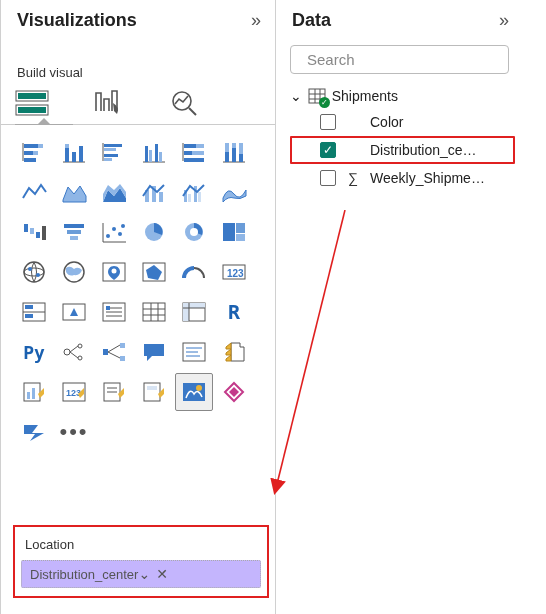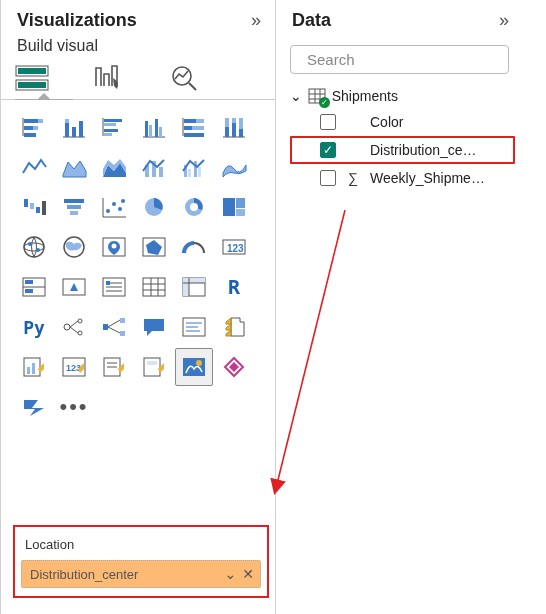--- a/index.html
+++ b/index.html
@@ -6,21 +6,21 @@
   body { width: 546px; height: 614px; background: #fff; position: relative; overflow: hidden; }
 
   .pane { position: absolute; top: 0; bottom: 0; border-left: 1px solid #d0d0d0; }
   .pane.viz { left: 0; width: 275px; }
   .pane.data { left: 275px; width: 248px; }
 
   .pane-header { display: flex; align-items: flex-start; justify-content: space-between; padding: 10px 14px 6px 16px; }
   .pane-title { font-size: 18px; font-weight: 600; color: #222; }
   .chev { font-size: 18px; color: #555; }
 
-  .build-visual { font-size: 16px; color: #333; padding: 0 0 8px 16px; }
+  .build-visual { font-size: 13px; color: #333; padding: 0 0 8px 16px; margin-top: 28px; }
 
   .mode-tabs { display: flex; gap: 42px; padding: 0 0 6px 14px; position: relative; }
   .mode-tabs .indicator { position: absolute; left: 14px; bottom: -1px; width: 58px; border-top: 1px solid #aaa; }
   .mode-tabs .indicator::after {
     content: ""; position: absolute; left: 50%; top: -7px; margin-left: -7px;
     width: 0; height: 0; border-left: 7px solid transparent; border-right: 7px solid transparent;
     border-bottom: 7px solid #aaa;
   }
   .mode-icon { width: 34px; height: 30px; display: flex; align-items: center; justify-content: center; }
   .mode-icon.active svg rect.sel { fill: #0a7d6c; }
@@ -31,22 +31,22 @@
   .viz-chip { width: 38px; height: 38px; display: flex; align-items: center; justify-content: center; border: 1px solid transparent; border-radius: 2px; position: relative; }
   .viz-chip.selected { background: #efefef; border-color: #888; }
   .viz-chip svg { display: block; }
   .r-label { font-family: Consolas, monospace; font-weight: bold; font-size: 20px; color: #1a60b0; }
   .py-label { font-family: Consolas, monospace; font-weight: bold; font-size: 18px; color: #1a60b0; }
   .more-dots { font-size: 22px; color: #555; letter-spacing: 2px; line-height: 0.4; }
 
   .field-well { position: absolute; left: 12px; right: 6px; bottom: 16px; border: 2px solid #e02020; background: #fff; padding: 6px 6px 8px 6px; border-radius: 0; }
   .well-label { font-size: 13px; color: #333; margin: 4px 4px 8px 4px; }
   .well-pill {
-    display: flex; align-items: center; justify-content: space-between;
-    border: 1px dotted #aaa; background: #fdba74; border-radius: 2px;
+    display: flex; align-items: center; 
+    border: 1px dotted #aaa; background: #c4b5fd; border-radius: 2px;
     padding: 5px 6px 5px 8px; font-size: 13px; color: #555;
   }
   .well-pill .controls { display: flex; gap: 6px; align-items: center; color: #555; }
   .well-pill .controls span { font-size: 14px; }
 
   
   .search-wrap { padding: 8px 14px 10px 14px; }
   .search {
     display: flex; align-items: center; gap: 8px; border: 1px solid #bbb; border-radius: 4px;
     padding: 5px 8px; font-size: 15px; color: #555;

